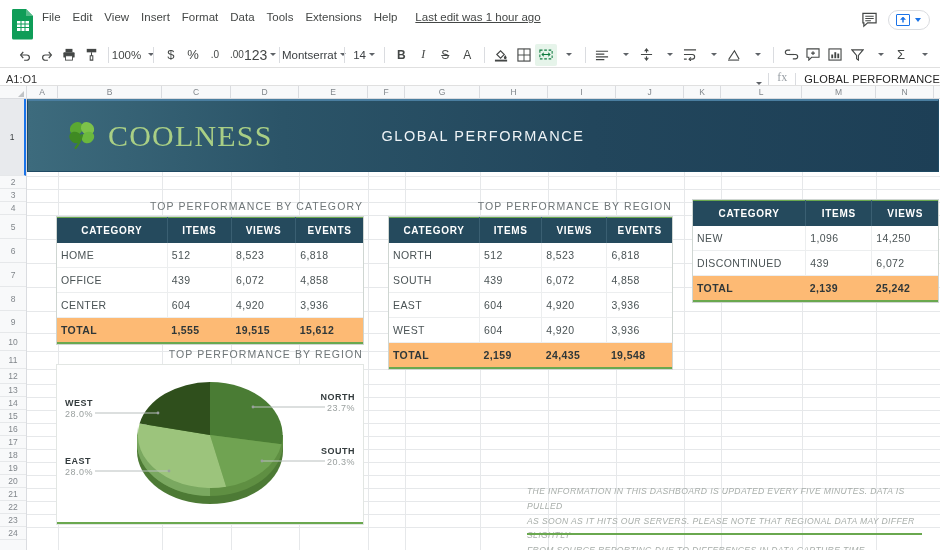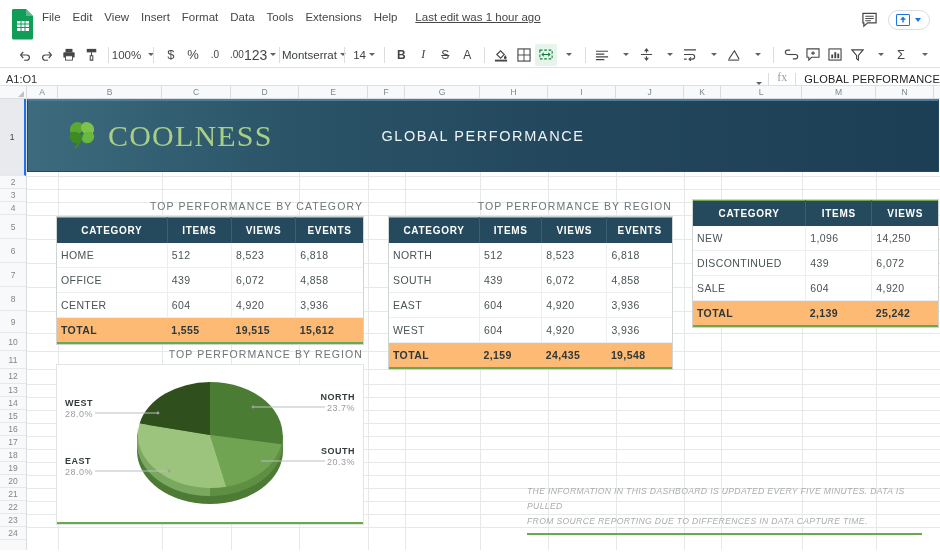--- a/index.html
+++ b/index.html
@@ -524,25 +524,20 @@
             <tr>
               <td>NEW</td>
               <td>1,096</td>
               <td>14,250</td>
             </tr>
             <tr>
               <td>DISCONTINUED</td>
               <td>439</td>
               <td>6,072</td>
             </tr>
-            <tr>
-              <td>SALE</td>
-              <td>604</td>
-              <td>4,920</td>
-            </tr>
             <tr class="total">
               <td>TOTAL</td>
               <td>2,139</td>
               <td>25,242</td>
             </tr>
           </tbody>
         </table>
       </div>
 
       <div class="card" style="left:30px; top:249px; width:306px;">
@@ -588,19 +583,20 @@
           </div>
           <div class="pie-label" style="left:8px; top:33px; text-align:left;">
             <span class="nm">WEST</span>
             <span class="pc">28.0%</span>
           </div>
         </div>
       </div>
 
       <div class="footnote" style="left:500px; top:385px; width:395px;">
         <div>THE INFORMATION IN THIS DASHBOARD IS UPDATED EVERY FIVE MINUTES. DATA IS PULLED</div>
+        <div>AS SOON AS IT HITS OUR SERVERS. PLEASE NOTE THAT REGIONAL DATA MAY DIFFER SLIGHTLY</div>
         <div>FROM SOURCE REPORTING DUE TO DIFFERENCES IN DATA CAPTURE TIME.</div>
       </div>
       <div class="foot-rule" style="left:500px; top:434px; width:395px;"></div>
 
     </div>
   </div>
 </div>
 
 </body></html>

